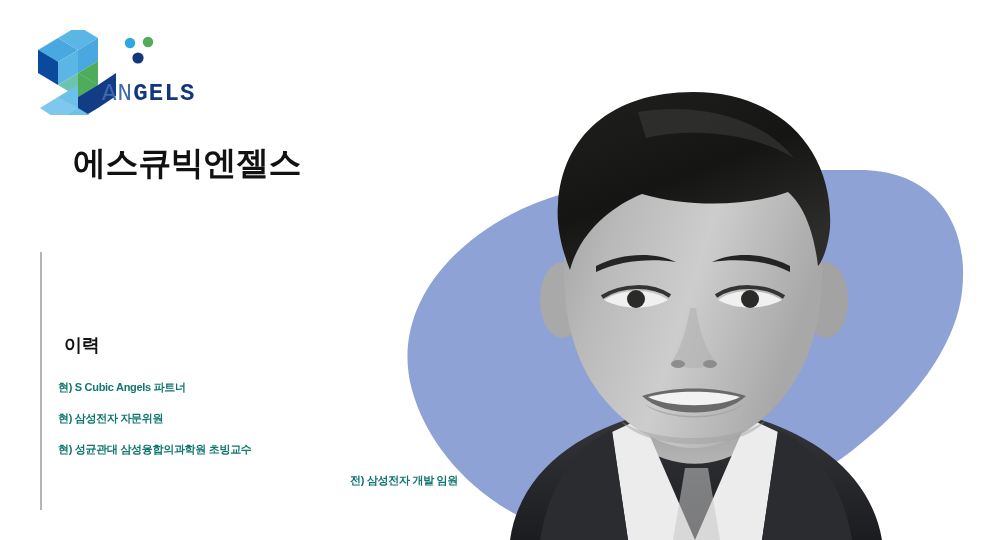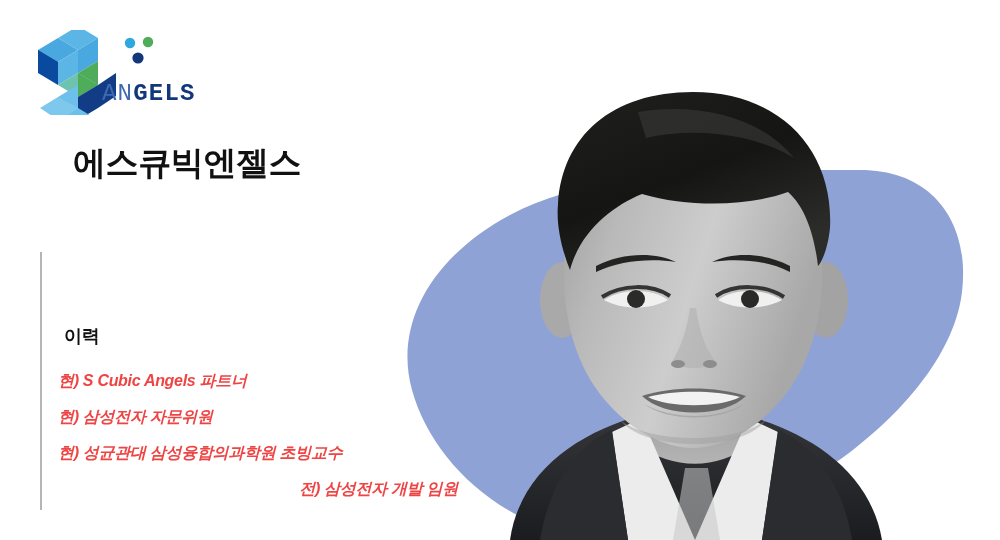--- a/index.html
+++ b/index.html
@@ -87,45 +87,44 @@
     top: 252px;
     width: 1.5px;
     height: 258px;
     background: #b5b5b5;
   }
 
   
   .career {
     position: absolute;
     left: 58px;
-    top: 324px;
+    top: 333px;
     width: 400px;
   }
   .career-title {
     font-size: 18px;
     font-weight: 700;
     color: #111111;
     letter-spacing: -0.2px;
     margin: 0 0 25px 6px;
     white-space: nowrap;
   }
   .career-list {
     list-style: none;
     margin: 0;
     padding: 0;
   }
   .career-item {
-    font-size: 16px;
+    font-size: 11px;
     font-weight: 600;
-    color: #ef4444;
+    color: #0f766e;
     letter-spacing: -0.3px;
     line-height: 1.0;
     margin-bottom: 20px;
     white-space: nowrap;
-    font-style: italic;
   }
   .career-item:last-child { margin-bottom: 0; text-align: right; }
 
   
   .visual {
     position: absolute;
     left: 390px;
     top: 0;
     width: 610px;
     height: 540px;

